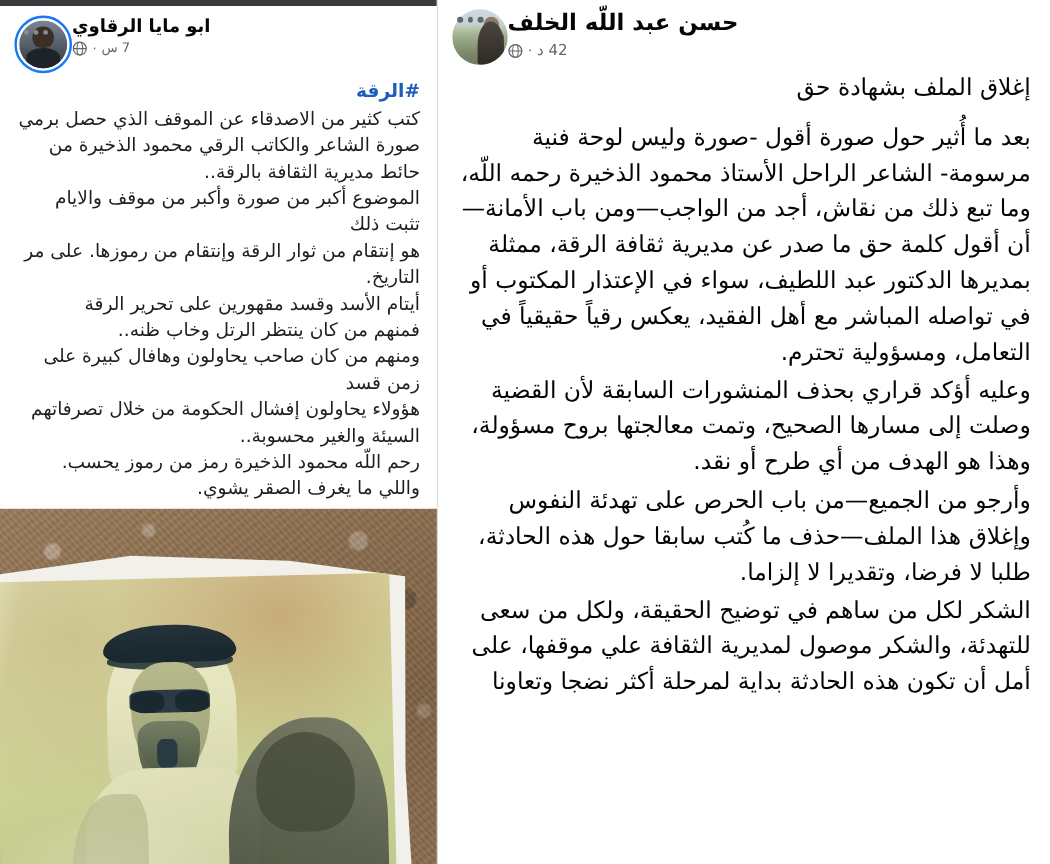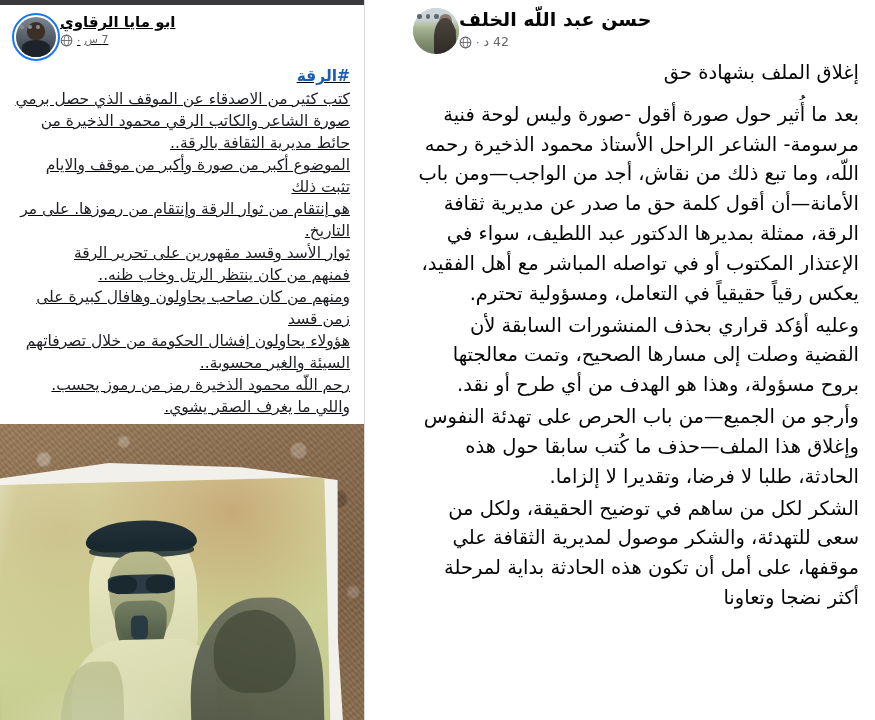--- a/index.html
+++ b/index.html
@@ -22,21 +22,20 @@
   }
 
   
   .panel-left {
     position: relative;
     width: 511px;
     height: 720px;
     background: #ffffff;
     overflow: hidden;
     border-left: 1px solid #d8dadf;
-    padding-left: 36px;
   }
 
   .panel-right {
     position: relative;
     width: 364px;
     height: 720px;
     background: #ffffff;
     overflow: hidden;
   }
 
@@ -382,21 +381,21 @@
       linear-gradient(88deg, rgba(0,0,0,.10) 0 1.5%, rgba(0,0,0,0) 5%),
       radial-gradient(ellipse 40% 22% at 28% 66%, rgba(255,255,255,.20), rgba(255,255,255,0) 70%);
     pointer-events: none;
   }
 </style>
 </head>
 <body>
 
 <div class="screen">
 
-  <div class="panel-right" style="order:2;text-decoration:underline;">
+  <div class="panel-right" style="order:2;">
     <div class="topbar"></div>
 
     <div class="post-header">
       <div class="avatar-wrap">
         <div class="avatar ringed">
           <div class="av-inner">
             <div class="av-man"></div>
           </div>
         </div>
       </div>
@@ -421,21 +420,21 @@
         <span></span>
         <span></span>
       </div>
     </div>
 
     <div class="post-body">
       <span class="hashtag">#الرقة</span>
       <p>كتب كثير من الاصدقاء عن الموقف الذي حصل برمي صورة الشاعر والكاتب الرقي محمود الذخيرة من حائط مديرية الثقافة بالرقة..</p>
       <p>الموضوع أكبر من صورة وأكبر من موقف والايام تثبت ذلك</p>
       <p>هو إنتقام من ثوار الرقة  وإنتقام من رموزها. على مر التاريخ.</p>
-      <p>ثوار الأسد وقسد مقهورين على تحرير الرقة</p>
+      <p>أيتام الأسد وقسد مقهورين على تحرير الرقة</p>
       <p>فمنهم من كان ينتظر الرتل وخاب ظنه..</p>
       <p>ومنهم من كان صاحب يحاولون وهافال كبيرة على زمن قسد</p>
       <p>هؤولاء يحاولون إفشال الحكومة من خلال تصرفاتهم السيئة والغير محسوبة..</p>
       <p>رحم اللّه محمود الذخيرة رمز من رموز يحسب.</p>
       <p>واللي ما يغرف الصقر يشوي.</p>
     </div>
 
     <div class="photo">
       <div class="ground"></div>
       <div class="ground-noise"></div>

